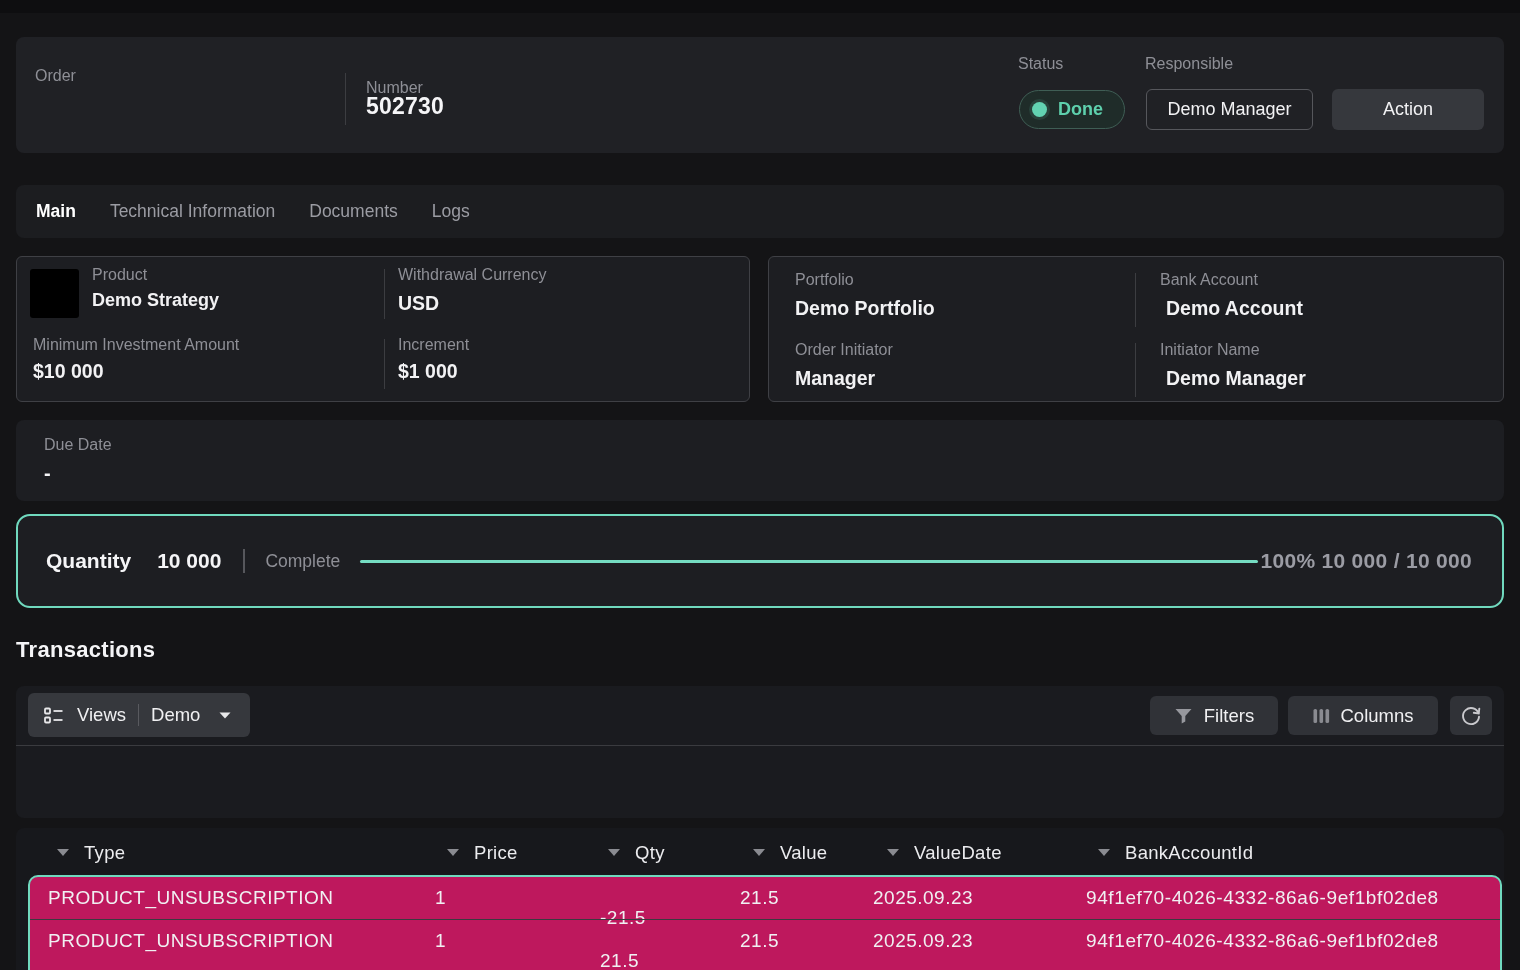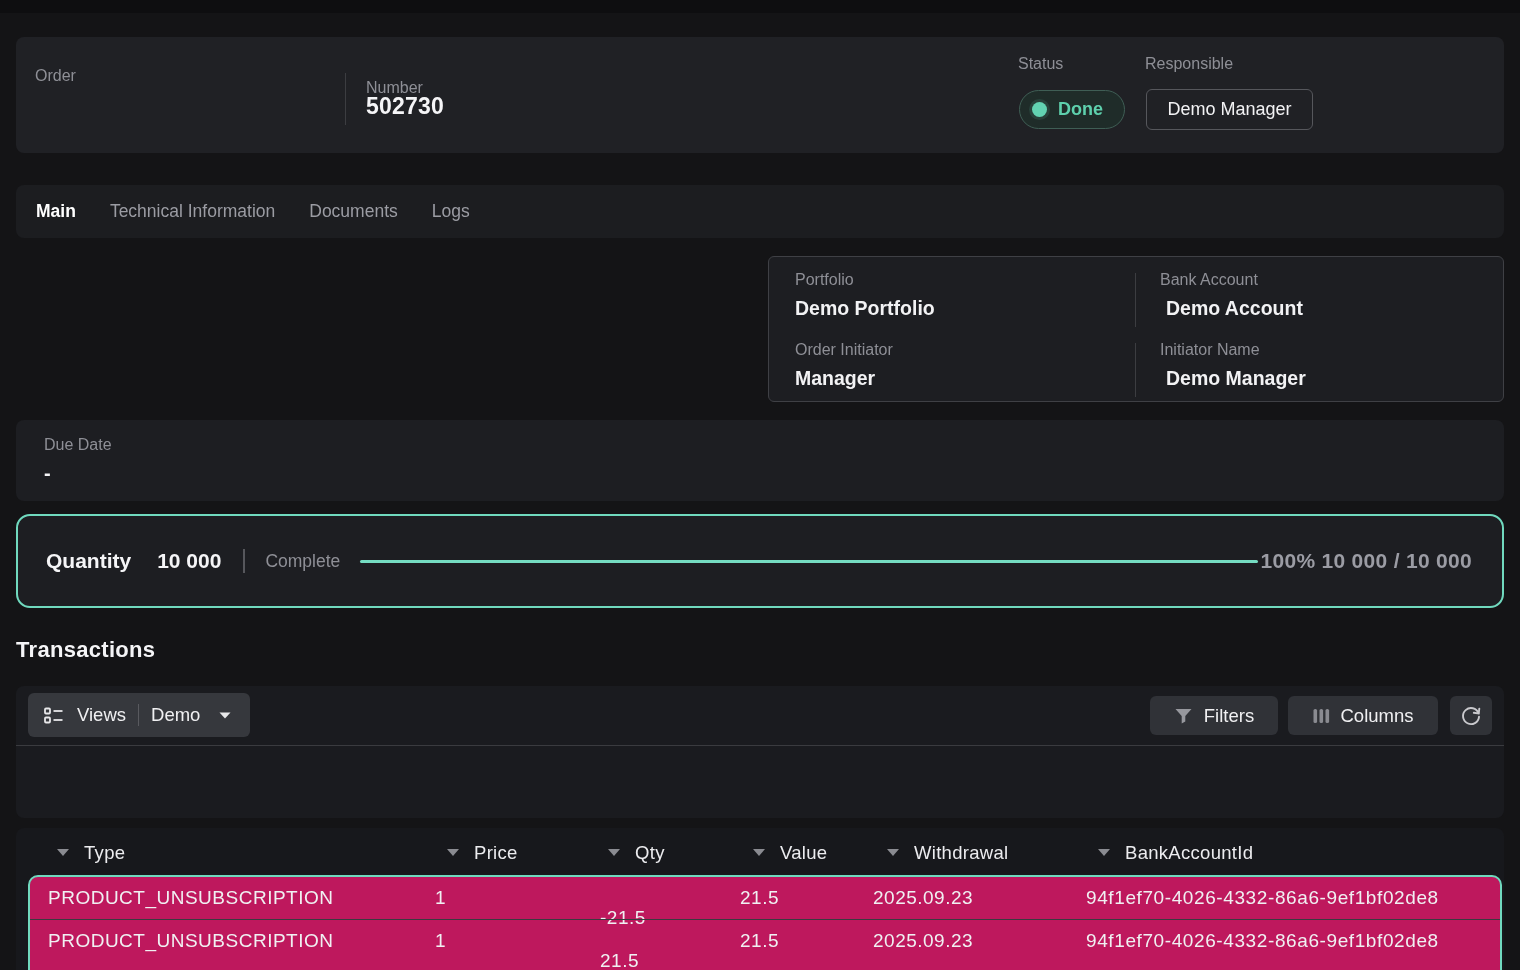--- a/index.html
+++ b/index.html
@@ -156,29 +156,43 @@
     <div class="bigval num-val">502730</div>
 
     <div class="lbl status-lbl">Status</div>
     <div class="done-badge">
       <span class="done-dot"></span>
       <span class="done-txt">Done</span>
     </div>
 
     <div class="lbl resp-lbl">Responsible</div>
     <button class="resp-btn">Demo Manager</button>
+    <button class="action-btn">Action</button>
   </section>
 
   <nav class="card tabs">
     <div class="tab active">Main</div>
     <div class="tab">Technical Information</div>
     <div class="tab">Documents</div>
     <div class="tab">Logs</div>
   </nav>
 
+  <section class="info-card info-left">
+    <div class="pimg"></div>
+    <div class="lbl l-product-lbl">Product</div>
+    <div class="ival l-product-val">Demo Strategy</div>
+    <div class="vdiv l-div1"></div>
+    <div class="lbl l-wc-lbl">Withdrawal Currency</div>
+    <div class="ival l-wc-val">USD</div>
+    <div class="lbl l-min-lbl">Minimum Investment Amount</div>
+    <div class="ival l-min-val">$10 000</div>
+    <div class="vdiv l-div2"></div>
+    <div class="lbl l-inc-lbl">Increment</div>
+    <div class="ival l-inc-val">$1 000</div>
+  </section>
 
   <section class="info-card info-right">
     <div class="lbl r-pf-lbl">Portfolio</div>
     <div class="ival r-pf-val">Demo Portfolio</div>
     <div class="vdiv r-div1"></div>
     <div class="lbl r-ba-lbl">Bank Account</div>
     <div class="ival r-ba-val">Demo Account</div>
     <div class="lbl r-oi-lbl">Order Initiator</div>
     <div class="ival r-oi-val">Manager</div>
     <div class="vdiv r-div2"></div>
@@ -257,21 +271,21 @@
     <div class="th th-qty">
       <span class="arr"></span>
       <span>Qty</span>
     </div>
     <div class="th th-value">
       <span class="arr"></span>
       <span>Value</span>
     </div>
     <div class="th th-date">
       <span class="arr"></span>
-      <span>Withdrawal</span>
+      <span>ValueDate</span>
     </div>
     <div class="th th-bank">
       <span class="arr"></span>
       <span>BankAccountId</span>
     </div>
 
     <div class="body-box">
       <div class="trow">
         <span class="td td-type">PRODUCT_UNSUBSCRIPTION</span>
         <span class="td td-price">1</span>

